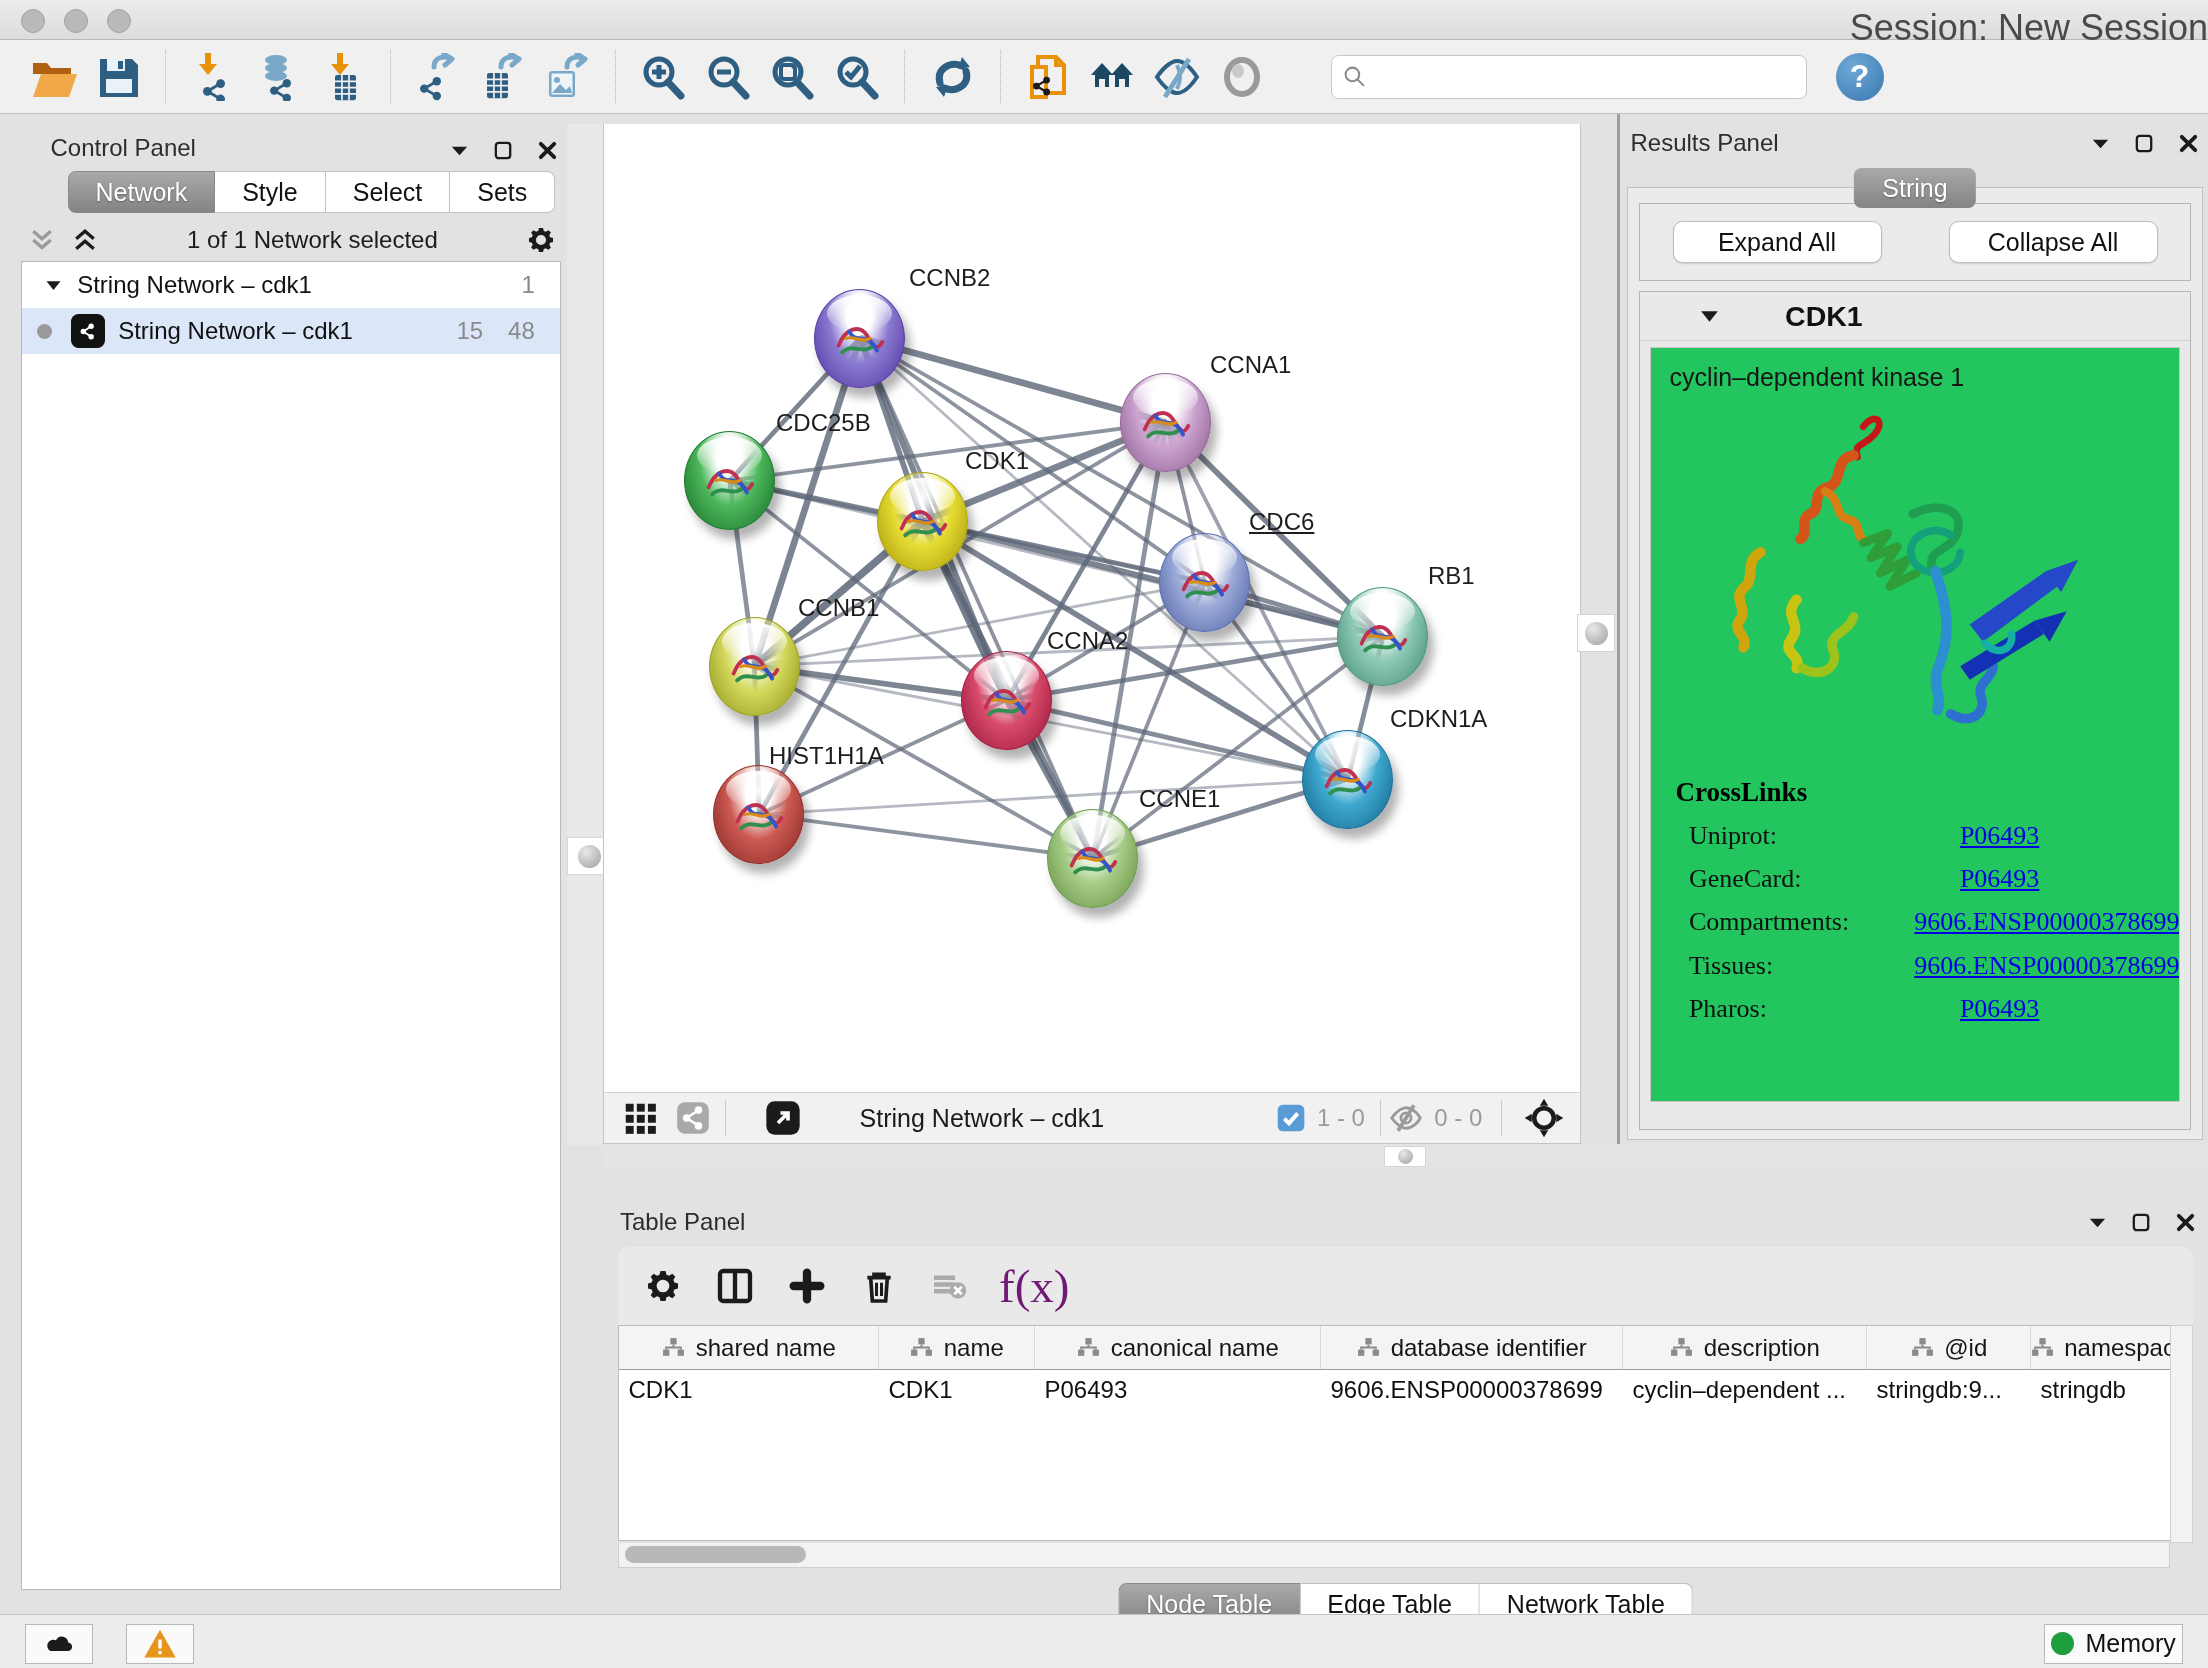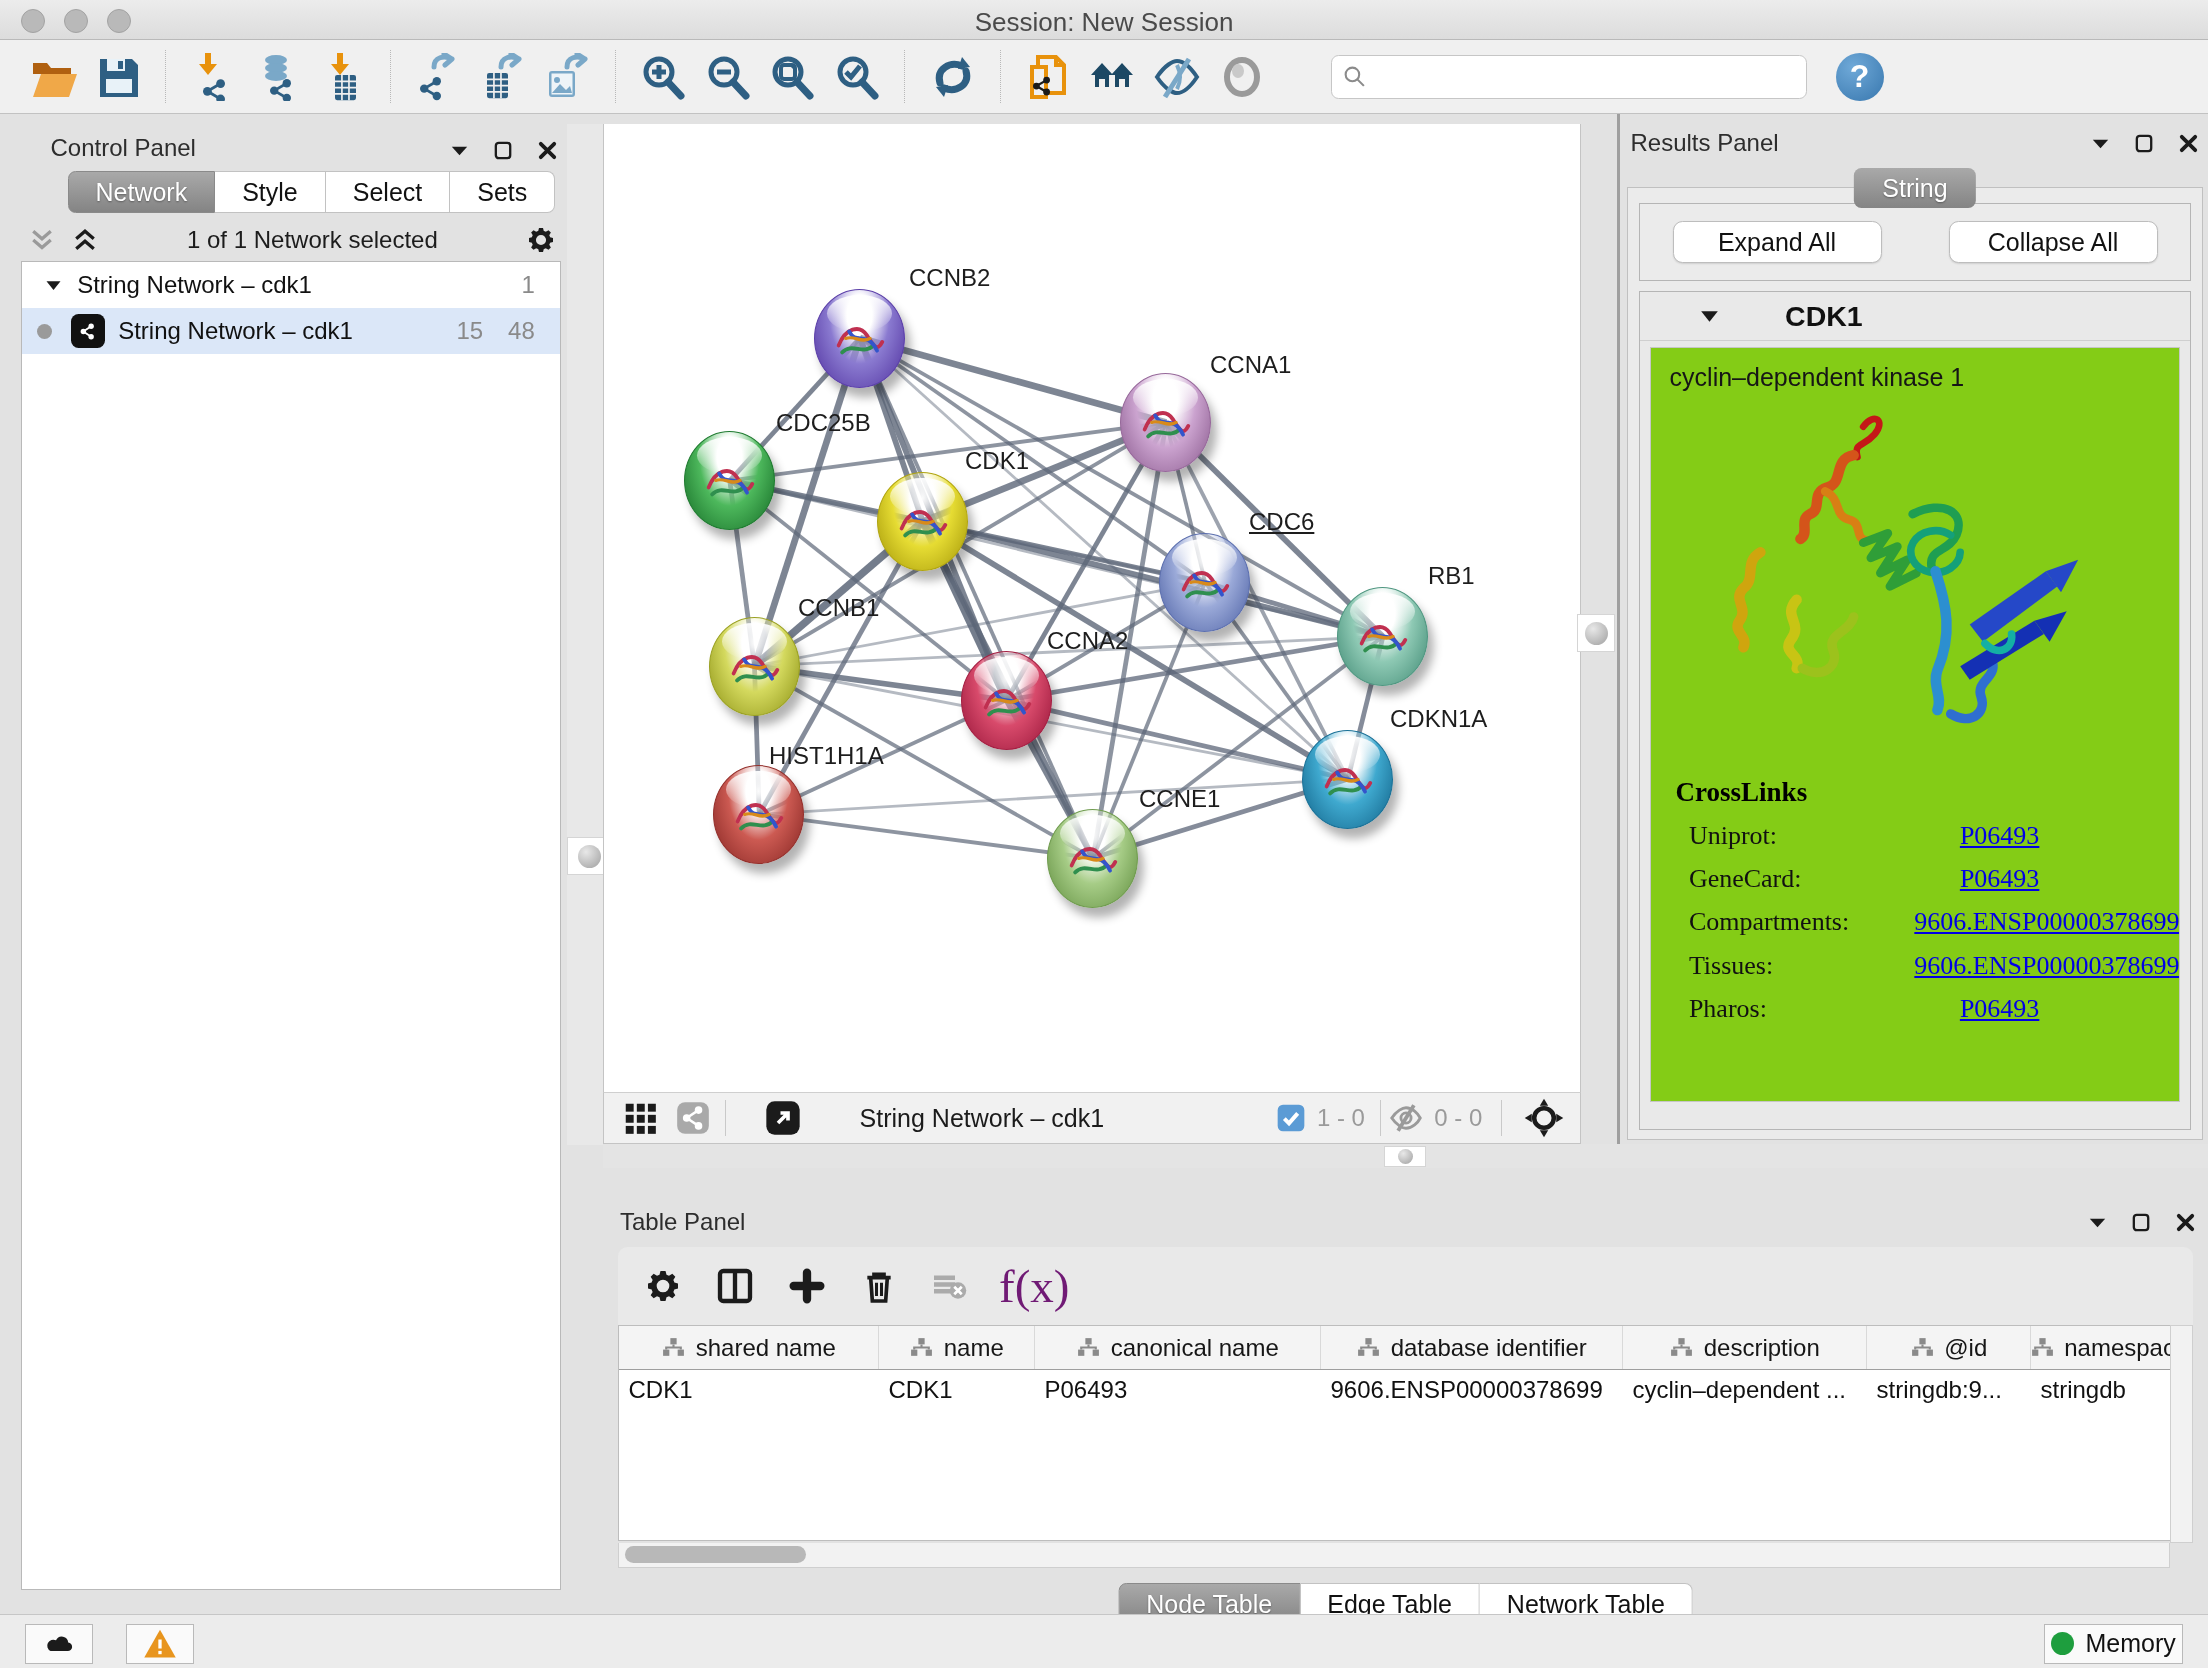--- a/index.html
+++ b/index.html
@@ -5,22 +5,22 @@
   * { margin:0; padding:0; box-sizing:border-box; }
   html,body { width:2208px; height:1668px; overflow:hidden; background:#e2e2e2;
     font-family:"Liberation Sans", sans-serif; -webkit-font-smoothing:antialiased; }
   .abs { position:absolute; }
 
   
   #titlebar { left:0; top:0; width:2208px; height:40px;
     background:linear-gradient(#ececec,#dcdcdc); border-bottom:1px solid #b9b9b9; }
   .traffic { position:absolute; top:8.6px; width:24px; height:24px; border-radius:50%;
     background:#b9b9b9; border:1px solid #a3a3a3; }
-  #win-title { position:absolute; left:0; right:0; top:6.7px; text-align:center;
-    font-size:26px; color:#4a4a4a; }
+  #win-title { position:absolute; left:0; right:0; top:6.7px; text-align:right;
+    font-size:36px; color:#4a4a4a; }
 
   
   #toolbar { left:0; top:40px; width:2208px; height:74px; background:#f0f0f0;
     border-bottom:1px solid #c2c2c2; display:flex; align-items:center; padding:0 21px; }
   .tbtn { width:55px; height:55px; display:flex; align-items:center; justify-content:center;
     margin:0 4.8px; }
   .tbtn svg { width:48px; height:48px; }
   .tsep { width:0; height:53px; border-left:1.9px dotted #b8b8b8; margin:0 15px; }
   #search-wrap { margin-left:57px; width:476px; height:44px; background:#fff;
     border:1px solid #c6c6c6; border-radius:7.6px; display:flex; align-items:center; padding:0 9.5px; }
@@ -98,21 +98,21 @@
   #rp-btnbox { position:absolute; left:11.4px; right:11.4px; top:15px; height:78px;
     border:1px solid #b5b5b5; display:flex; align-items:center; justify-content:center; gap:67px; }
   .rp-btn { min-width:209px; height:42px; background:#fff; border:1px solid #bdbdbd;
     border-radius:9.5px; font-size:25px; color:#111; display:flex; align-items:center;
     justify-content:center; box-shadow:0 1px 1.9px rgba(0,0,0,.12); }
   #rp-section { position:absolute; left:11.4px; right:11.4px; top:103px; bottom:9.5px;
     border:1px solid #b5b5b5; background:#e9e9e9; }
   #rp-sec-head { height:49px; display:flex; align-items:center; border-bottom:1px solid #cfcfcf; }
   #rp-sec-head .name { font-size:28.5px; font-weight:bold; color:#111; margin-left:63px; }
   #rp-sec-body { position:absolute; left:9.5px; right:9.5px; top:55px; bottom:27px;
-    background:#84cc16; border:1px solid #c6c6c6; overflow:hidden; }
+    background:#22c55e; border:1px solid #c6c6c6; overflow:hidden; }
   #rp-desc { font-size:25px; color:#161616; margin:15px 0 0 19px; }
   #protein-img { display:block; margin:7.6px auto 0 auto; }
   #crosslinks { margin:25px 0 0 25px; font-family:"Liberation Serif", serif; }
   #crosslinks .xl-title { font-size:27px; font-weight:bold; color:#000; }
   .xl-row { display:flex; margin-top:13.3px; font-size:26px; }
   .xl-row .k { width:271px; color:#111; margin-left:13.3px; }
   .xl-row a { color:#0000e6; text-decoration:underline; }
 
   
   #table-panel { left:603px; top:1168px; width:1605px; height:426px;margin-top:35px; }

